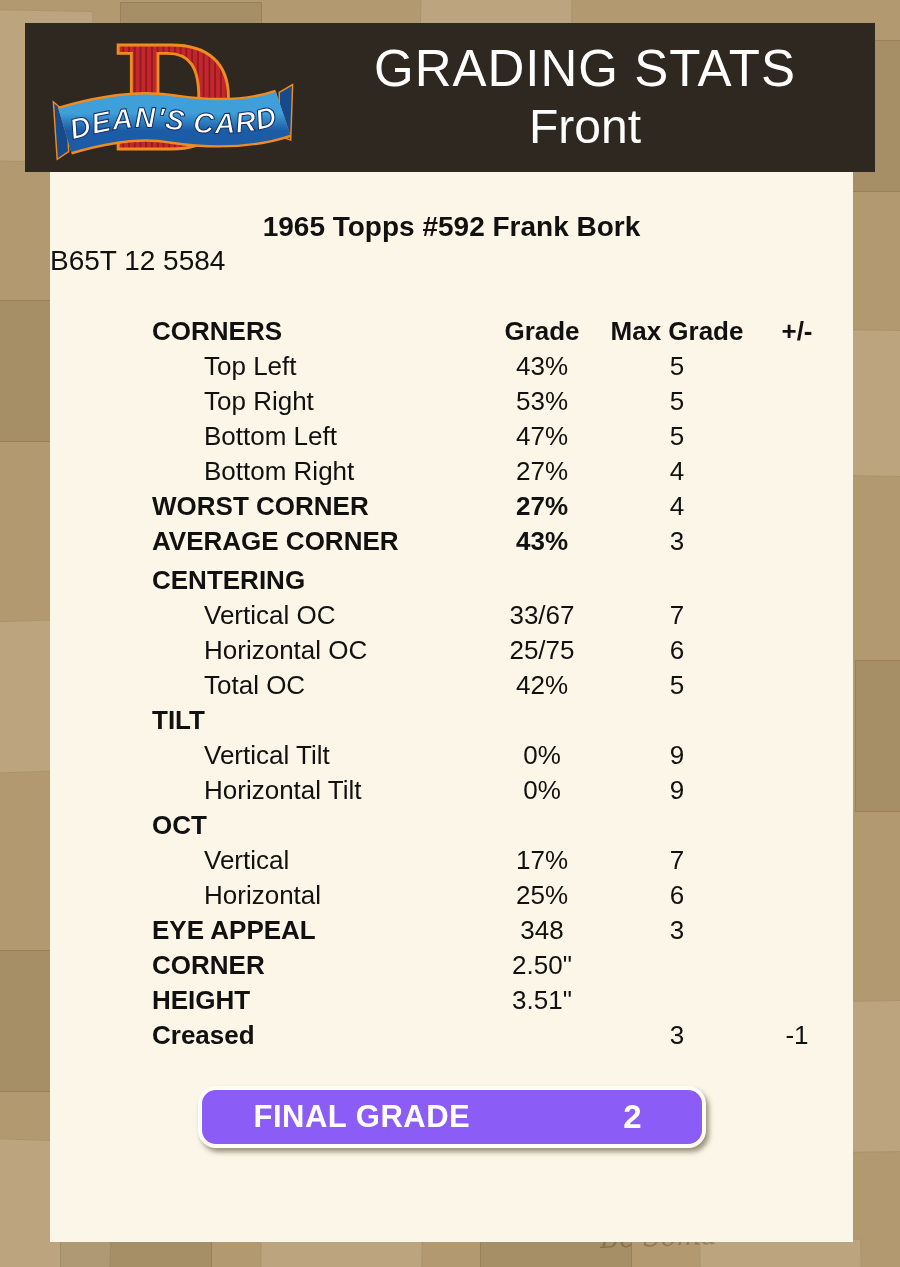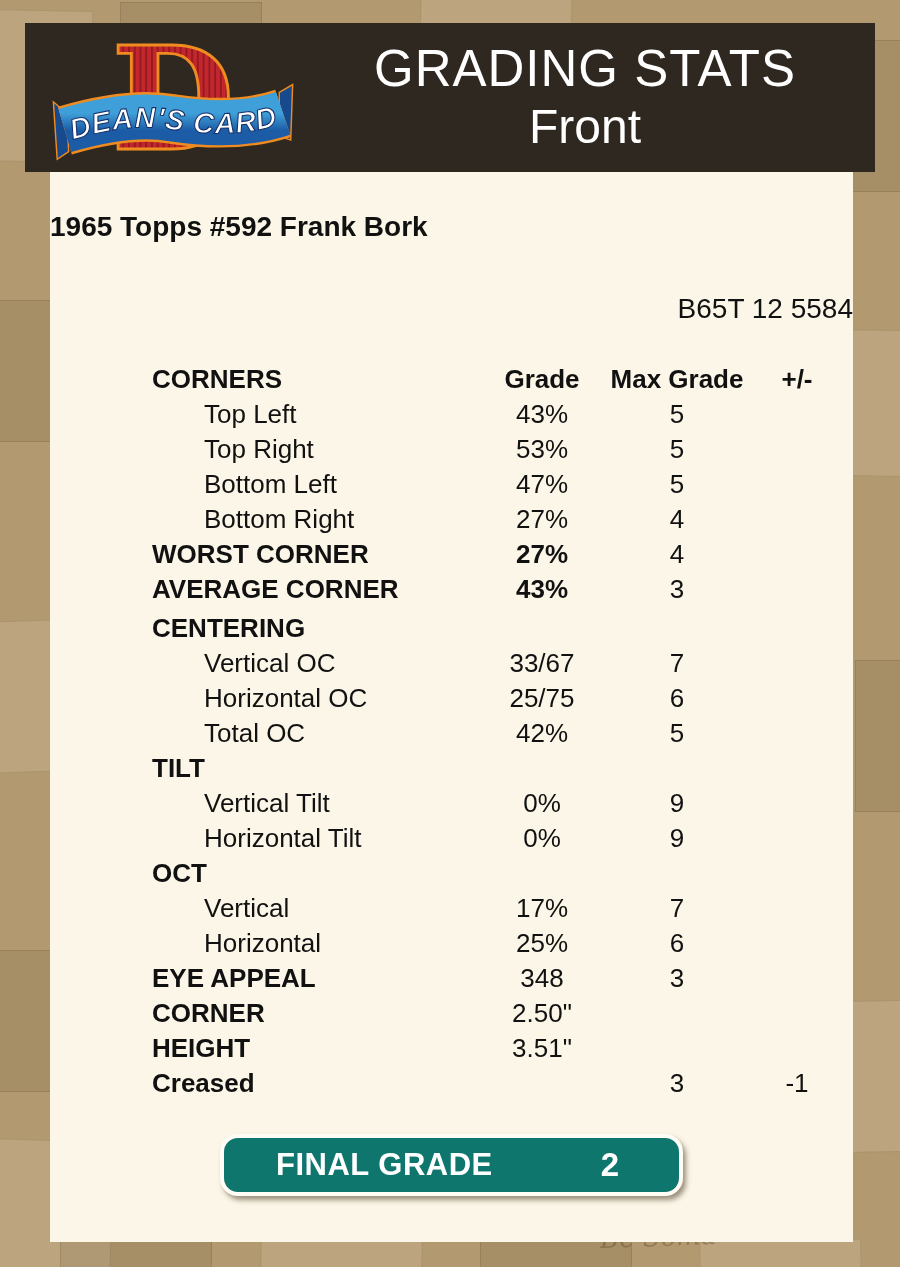--- a/index.html
+++ b/index.html
@@ -27,39 +27,39 @@
   .logo-wrap{flex:none;width:244px;height:134px;margin-left:26px;}
   .header-text{flex:1;text-align:center;color:#fff;line-height:1.1;}
   .header-title{font-size:51px;letter-spacing:1px;}
   .header-sub{font-size:48px;margin-top:4px;}
 
   
   .panel{
     position:absolute;left:50px;top:172px;width:803px;height:1070px;
     background:#fbf6e7;z-index:1;
   }
-  .card-title{margin-top:38px;font-size:28px;font-weight:bold;line-height:34px;}
-  .card-code{text-align:right;font-size:28px;line-height:34px;margin-top:48px;}
+  .card-title{margin-top:38px;text-align:center;font-size:28px;font-weight:bold;line-height:34px;}
+  .card-code{text-align:left;font-size:28px;line-height:34px;}
 
   
   .stats-table{margin-top:36px;}
   .trow{
     display:grid;grid-template-columns:330px 120px 150px 90px;
     padding-left:102px;height:35px;line-height:35px;font-size:26px;
   }
   .trow.gap{margin-top:4px;}
   .cell-label{text-align:left;white-space:nowrap;}
   .cell-label.indent{padding-left:52px;}
   .cell-value,.cell-max,.cell-pm{text-align:center;}
   .bold{font-weight:bold;}
 
   
   .final-btn{
-    margin:33px auto 0;width:463px;height:62px;box-sizing:border-box;
-    background:#0f766e;border:4px solid #fffdf6;border-radius:18px;
+    margin:33px auto 0;width:508px;height:62px;box-sizing:border-box;
+    background:#8b5cf6;border:4px solid #fffdf6;border-radius:18px;
     box-shadow:3px 4px 5px rgba(125,112,92,.75);
     display:flex;align-items:center;justify-content:space-between;
     padding:0 60px 0 52px;color:#fff;font-weight:bold;cursor:pointer;
   }
   .final-label{font-size:31px;letter-spacing:.5px;}
   .final-grade{font-size:33px;}
 </style>
 </head>
 <body>
 

